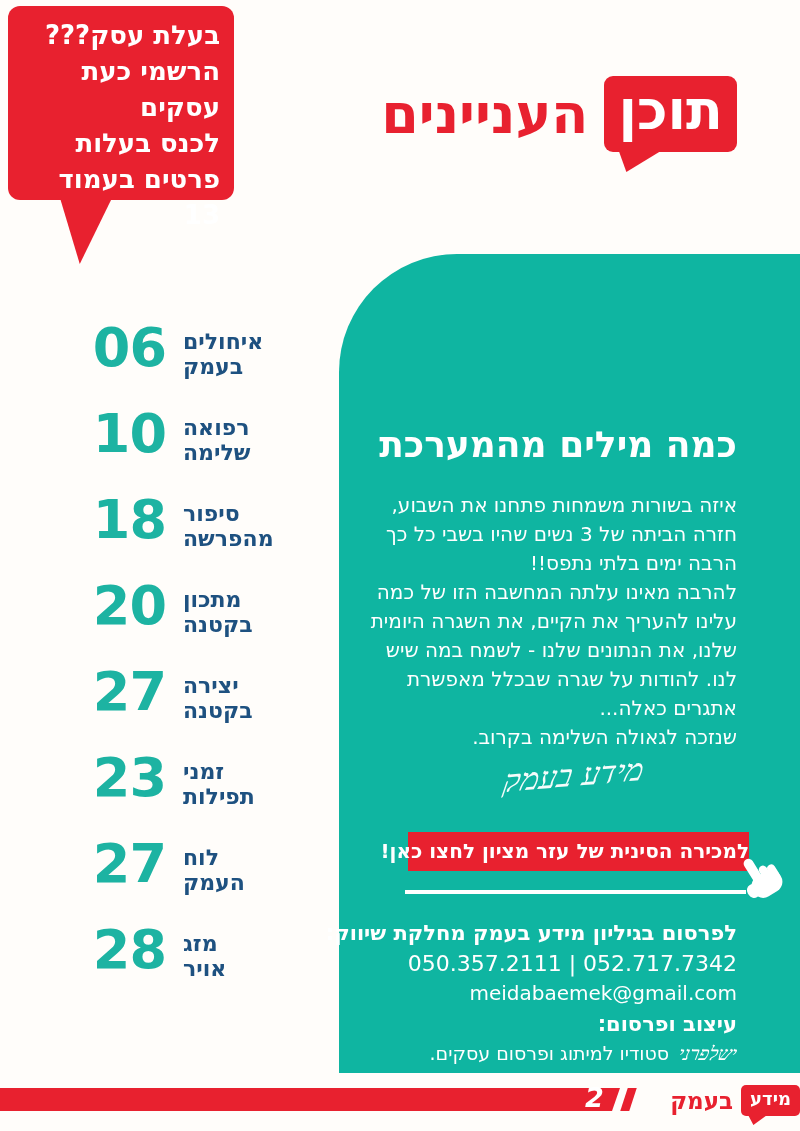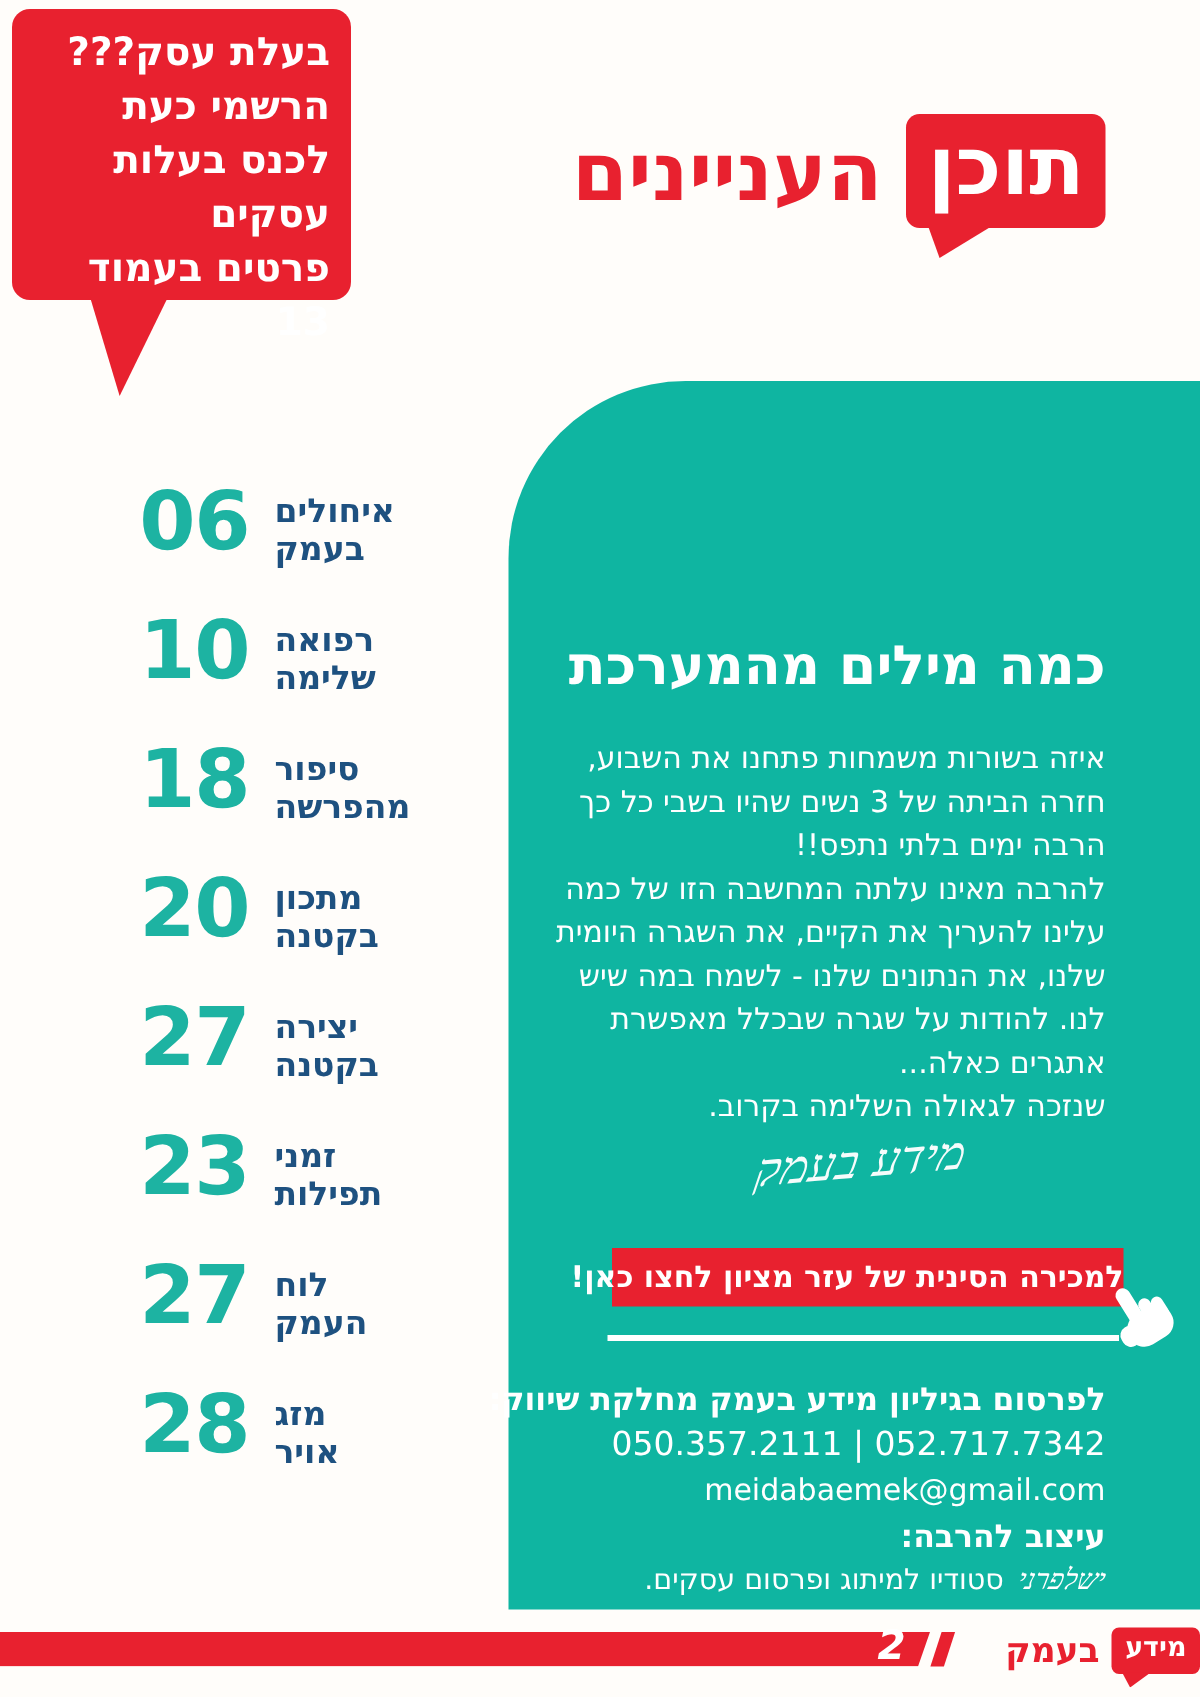--- a/index.html
+++ b/index.html
@@ -133,22 +133,22 @@
     background:var(--red); clip-path:polygon(0 0, 100% 0, 28% 100%);
   }
   .logo-rest { color:var(--red); font-size:23px; font-weight:800; white-space:nowrap; }
 </style>
 </head>
 <body style="--red: #e8212f; --teal: #0fb5a1; --teal-num: #1db3a2; --navy: #1e5180;">
 
 <div class="promo-bubble">
   <div>בעלת עסק???</div>
   <div>הרשמי כעת</div>
+  <div>עסקים</div>
   <div>לכנס בעלות</div>
-  <div>עסקים</div>
   <div>פרטים בעמוד 13</div>
 </div>
 <div class="promo-tail"></div>
 
 <div class="title-row">
   <div class="title-bubble">
     <span>תוכן</span>
     <div class="title-bubble-tail"></div>
   </div>
   <div class="title-rest">העניינים</div>
@@ -243,21 +243,21 @@
         <rect x="11.5" y="16" width="23.5" height="17" rx="8"></rect>
         <rect x="7.5" y="18.5" width="9" height="10.5" rx="4.5"></rect>
       </g>
     </svg>
   </div>
 
   <div class="contact-block">
     <div class="contact-heading">לפרסום בגיליון מידע בעמק מחלקת שיווק:</div>
     <div class="contact-phones" dir="ltr">050.357.2111 | 052.717.7342</div>
     <div class="contact-email">meidabaemek@gmail.com</div>
-    <div class="design-heading">עיצוב להרבה:</div>
+    <div class="design-heading">עיצוב ופרסום:</div>
     <div class="design-line">
       <span class="design-brand">ישלפרני</span>
       <span>סטודיו למיתוג ופרסום עסקים.</span>
     </div>
   </div>
 
 </div>
 
 <div class="footer-bar"></div>
 <div class="footer-sliver"></div>

